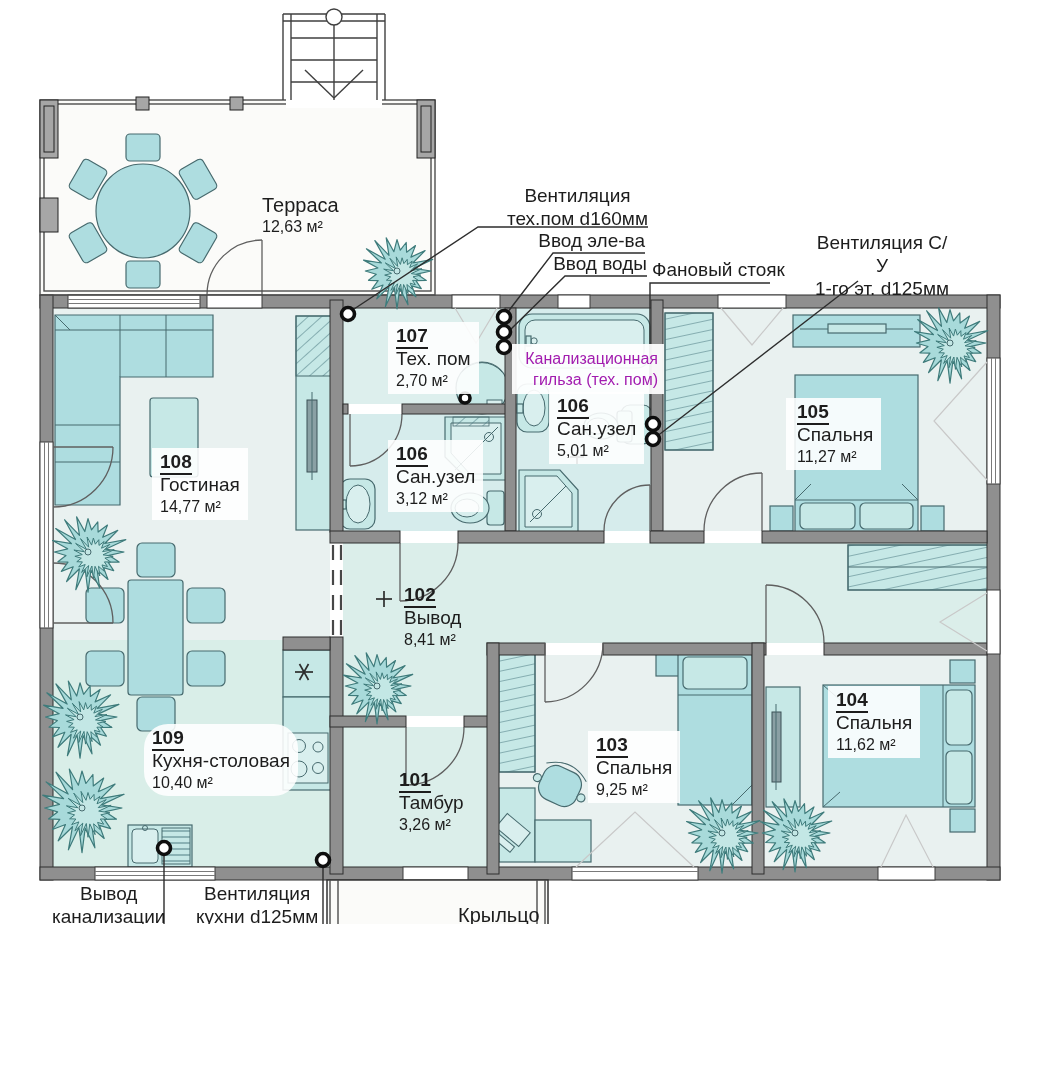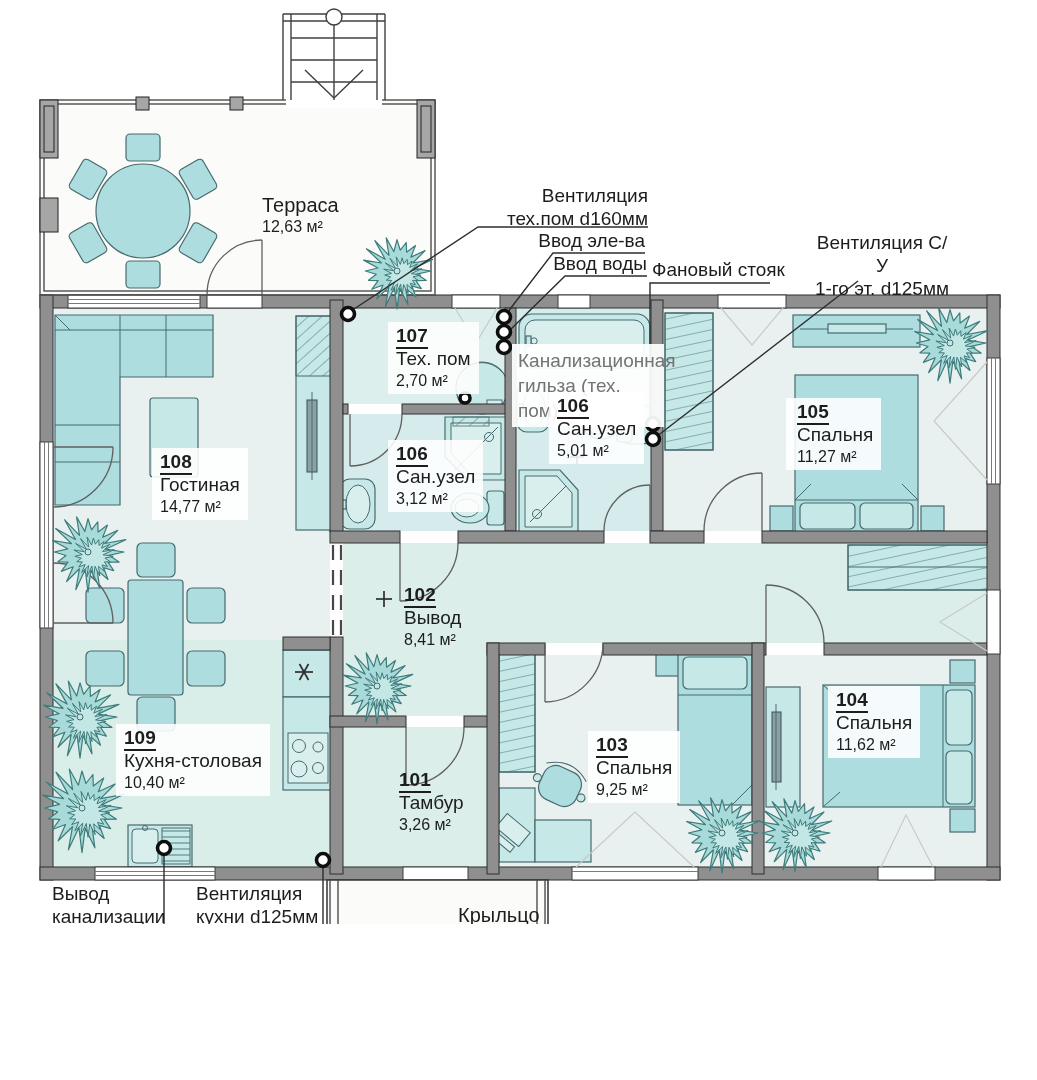--- a/index.html
+++ b/index.html
@@ -31,25 +31,25 @@
   
   .room-label{position:absolute;color:#1d1d1d;line-height:1.2;
               background:rgba(255,255,255,.88);padding:3px 8px 4px;white-space:nowrap;}
   .room-label span{display:block;}
   .room-label .num{font-size:19px;font-weight:bold;}
   .room-label .num i{font-style:normal;border-bottom:2px solid #1d1d1d;padding-bottom:1px;}
   .room-label .nm{font-size:19px;}
   .room-label .ar{font-size:16px;}
   .nobg{background:transparent;}
   .ann{position:absolute;color:#1d1d1d;font-size:19px;line-height:1.22;white-space:nowrap;}
-  .ann span{display:block;}
+  .ann span{display:block;text-align:center;}
   .ann.r{text-align:right;}
   .ann.c{text-align:center;white-space:normal;}
-  .note{position:absolute;color:#737373;font-size:19px;line-height:1.32;
-        background:rgba(255,255,255,.93);padding:4px 6px;width:140px;text-align:left;}
+  .note{position:absolute;color:#a21caf;font-size:16px;line-height:1.32;
+        background:rgba(255,255,255,.93);padding:4px 6px;width:140px;text-align:right;}
 </style>
 </head>
 <body>
 
 <div class="stage">
 
 <svg width="1037" height="1080" viewBox="0 0 1037 1080">
   <defs>
     <pattern id="hatch" width="9" height="9" patternUnits="userSpaceOnUse" patternTransform="rotate(48)">
       <line x1="0" y1="0" x2="0" y2="9" stroke="#4f7d84" stroke-width="1.1"></line>
@@ -468,21 +468,21 @@
   <span class="nm">Гостиная</span>
   <span class="ar">14,77 м²</span>
 </div>
 
 <div class="room-label" style="left:396px;top:581px;background:transparent;">
   <span class="num"><i>102</i></span>
   <span class="nm">Вывод</span>
   <span class="ar">8,41 м²</span>
 </div>
 
-<div class="room-label" style="left:116px;top:724px;">
+<div class="room-label" style="left:144px;top:724px;border-radius:24px;">
   <span class="num"><i>109</i></span>
   <span class="nm">Кухня-столовая</span>
   <span class="ar">10,40 м²</span>
 </div>
 
 <div class="room-label" style="left:588px;top:731px;">
   <span class="num"><i>103</i></span>
   <span class="nm">Спальня</span>
   <span class="ar">9,25 м²</span>
 </div>

